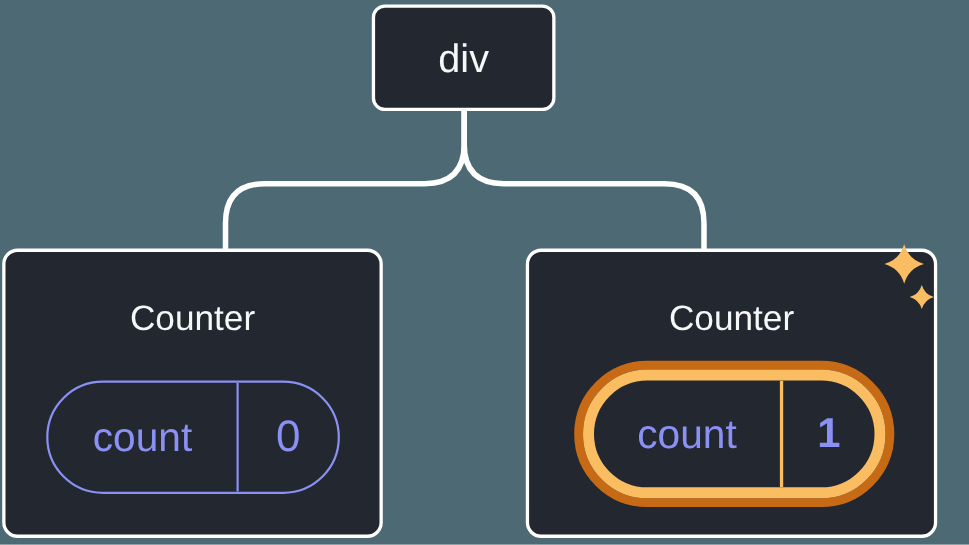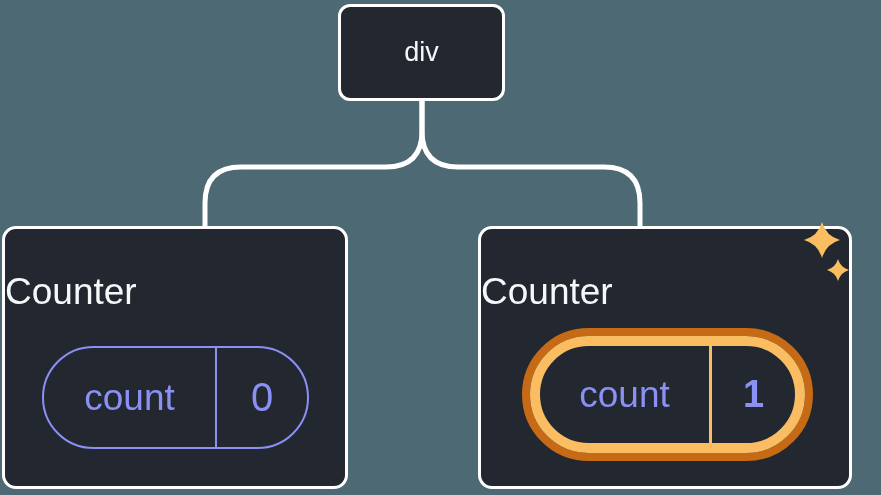--- a/index.html
+++ b/index.html
@@ -28,40 +28,41 @@
     box-sizing: border-box;
     background: var(--node-fill, #23272F);
     border: 3.5px solid var(--node-border, #FFFFFF);
     border-radius: 12px;
     display: flex;
     align-items: center;
     justify-content: center;
   }
   .node-root span {
     color: var(--text, #F6F7F9);
-    font-size: 27px;
+    font-size: 36px;
     line-height: 1;
   }
   .card {
     position: absolute;
     top: 226px;
     height: 263px;
     box-sizing: border-box;
     background: var(--node-fill, #23272F);
     border: 3.5px solid var(--node-border, #FFFFFF);
     border-radius: 14px;
   }
   .card.left  { left: 2px;   width: 346px; }
   .card.right { left: 478px; width: 374px; }
   .card-title {
     position: absolute;
     left: 0; right: 0;
     top: 44px;
+    text-align: center;
     color: var(--text, #F6F7F9);
-    font-size: 37px;
+    font-size: 32px;
     font-weight: 500;
     line-height: 1;
   }
   
   .pill {
     position: absolute;
     left: 37px; top: 117px;
     width: 267px; height: 103px;
     box-sizing: border-box;
     border: 2.5px solid var(--purple, #8A90F4);

